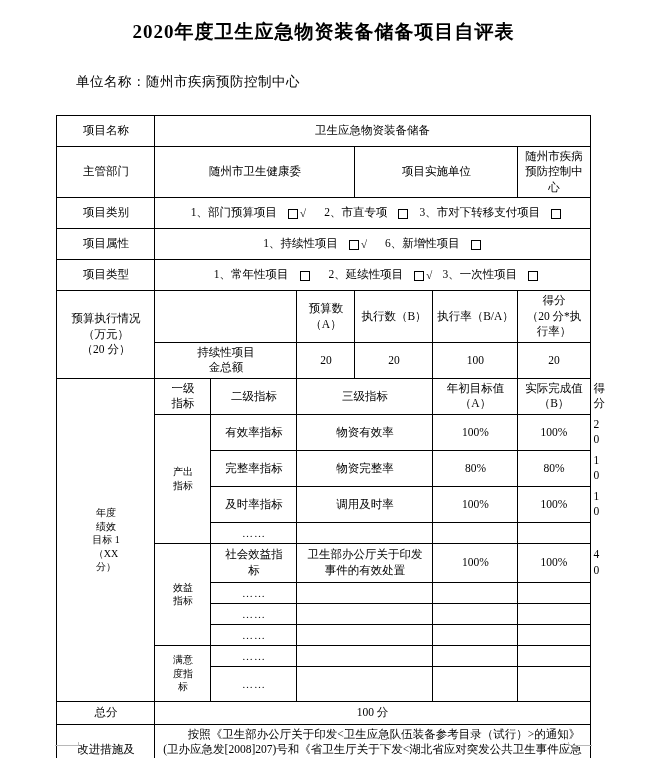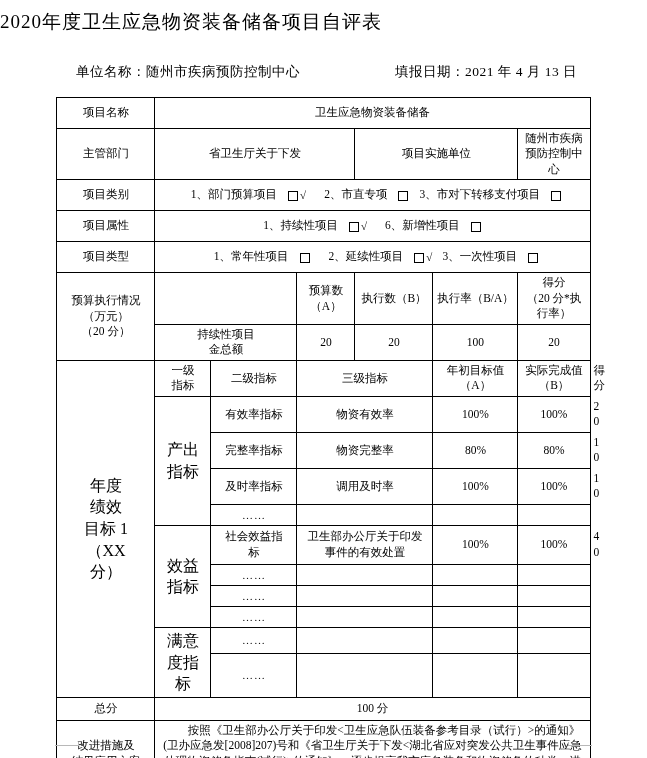--- a/index.html
+++ b/index.html
@@ -14,33 +14,34 @@
     color: #000000;
     position: relative;
     overflow: hidden;
   }
   .page {
     position: relative;
     width: 647px;
     height: 758px;
   }
   .doc-title {
-    text-align: left;
+    text-align: center;
     font-size: 19px;
-    font-weight: normal;
+    font-weight: bold;
     letter-spacing: 1px;
-    padding-top: 10px;
+    padding-top: 20px;
     line-height: 1.3;
   }
   .meta-row {
     display: flex;
-    margin: 28px 0 16px 0;
+    margin: 28px 0 24px 0;
     padding: 0 64px 0 76px;
     font-size: 13.5px;
     letter-spacing: 0.5px;
+    font-family: Liberation Mono, monospace;
   }
   .meta-unit { flex: 0 0 auto; }
   .meta-date { margin-left: auto; padding-right: 6px; }
 
   table.form {
     border-collapse: collapse;
     width: 493px;
     margin: 0 auto;
     table-layout: fixed;
     font-size: 11.5px;
@@ -52,21 +53,21 @@
     vertical-align: middle;
     line-height: 1.35;
     word-break: break-all;
   }
   .r26 { height: 26px; }
   .r30 { height: 30px; }
   .r34 { height: 34px; }
   .r18 { height: 18px; }
   .r16 { height: 16px; }
   .vert-label {
-    font-size: 16px;
+    font-size: 10px;
     line-height: 1.45;
   }
   .opts {
     display: block;
     text-align: center;
     padding-left: 8px;
     white-space: nowrap;
     font-size: 11.5px;
   }
   .opts.center { text-align: center; padding-left: 0; }
@@ -120,21 +121,20 @@
 </style>
 </head>
 <body>
 
 <div class="page">
 
   <div class="doc-title">2020年度卫生应急物资装备储备项目自评表</div>
 
   <div class="meta-row">
     <div class="meta-unit"><span>单位名称：</span><span>随州市疾病预防控制中心</span></div>
-    <div class="meta-date"><span>填报日期：</span><span>2021 年 4 月 13 日</span></div>
   </div>
 
   <table class="form">
     <colgroup>
       <col style="width:98px">
       <col style="width:56px">
       <col style="width:86px">
       <col style="width:58px">
       <col style="width:78px">
       <col style="width:85px">
@@ -142,21 +142,21 @@
     </colgroup>
 
     <tbody>
         <tr>
       <td class="r26">项目名称</td>
       <td class="r26" colspan="6">卫生应急物资装备储备</td>
     </tr>
 
     <tr>
       <td class="r30">主管部门</td>
-      <td class="r30" colspan="3">省卫生厅关于下发</td>
+      <td class="r30" colspan="3">随州市卫生健康委</td>
       <td class="r30" colspan="2">项目实施单位</td>
       <td class="r30">随州市疾病预防控制中心</td>
     </tr>
 
     <tr>
       <td class="r26">项目类别</td>
       <td class="r26" colspan="6">
         <span class="opts"><span>1、部门预算项目</span><span class="sp"></span><span class="box"></span><span class="chk">√</span><span class="sp-lg"></span><span>2、市直专项</span><span class="sp"></span><span class="box"></span><span class="sp"></span><span>3、市对下转移支付项目</span><span class="sp"></span><span class="box"></span></span>
       </td>
     </tr>

